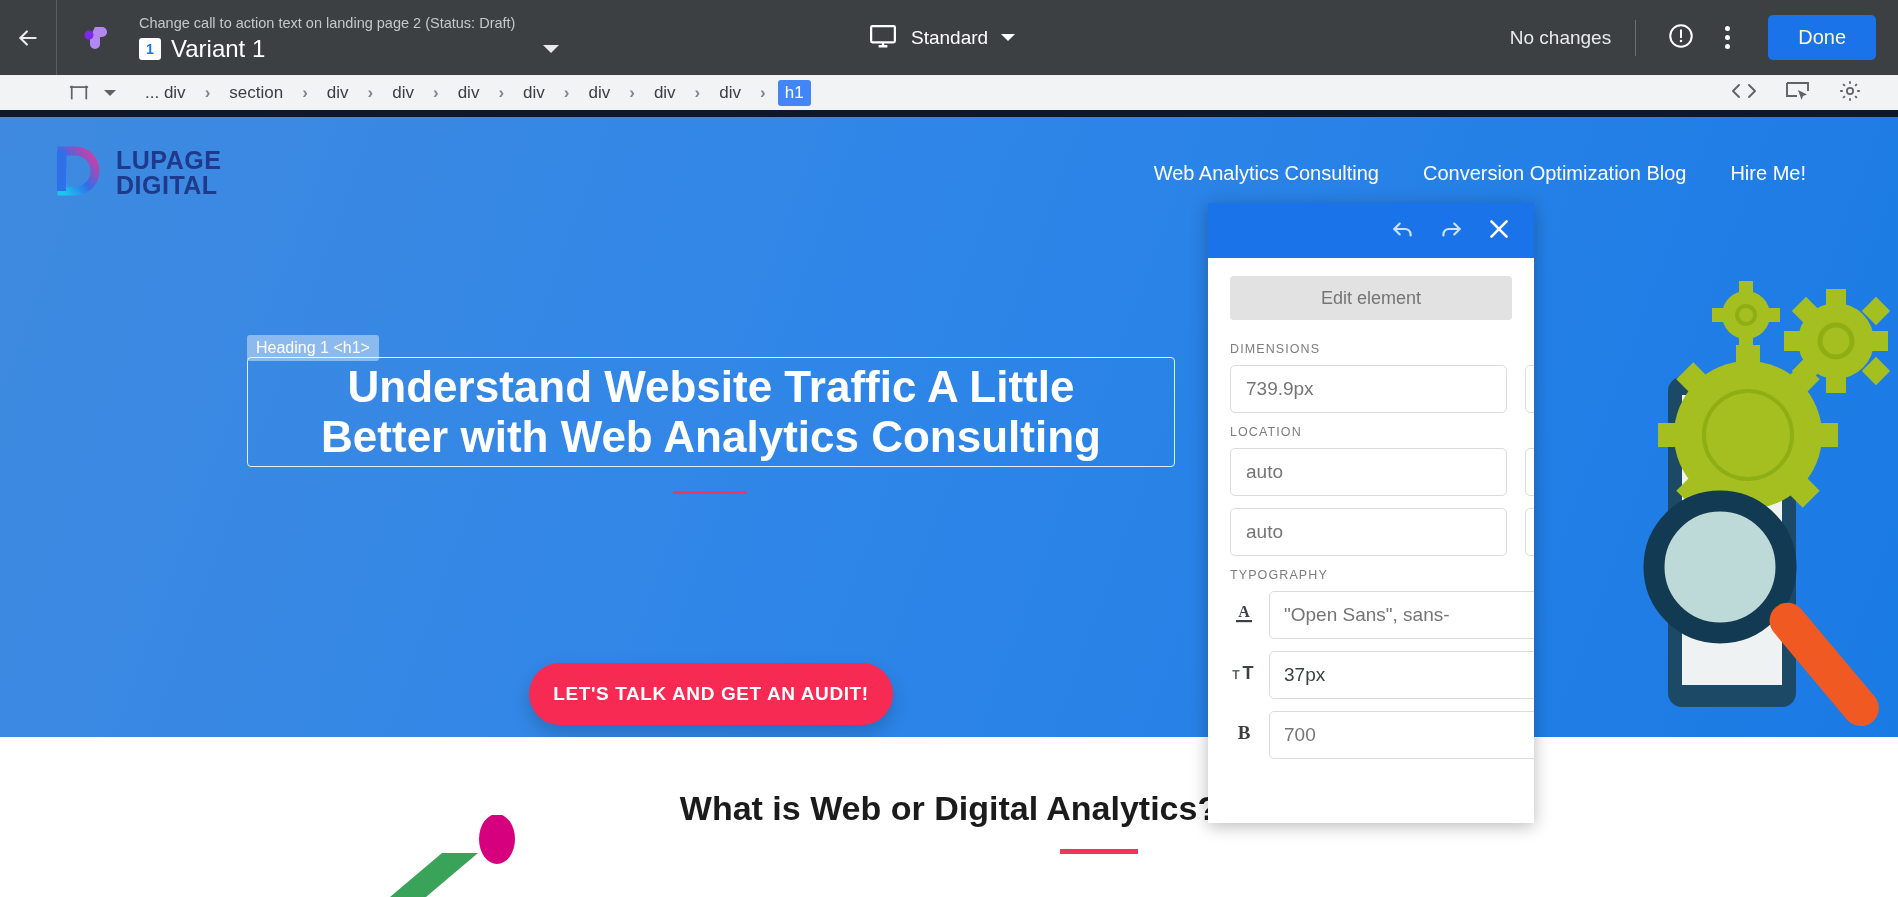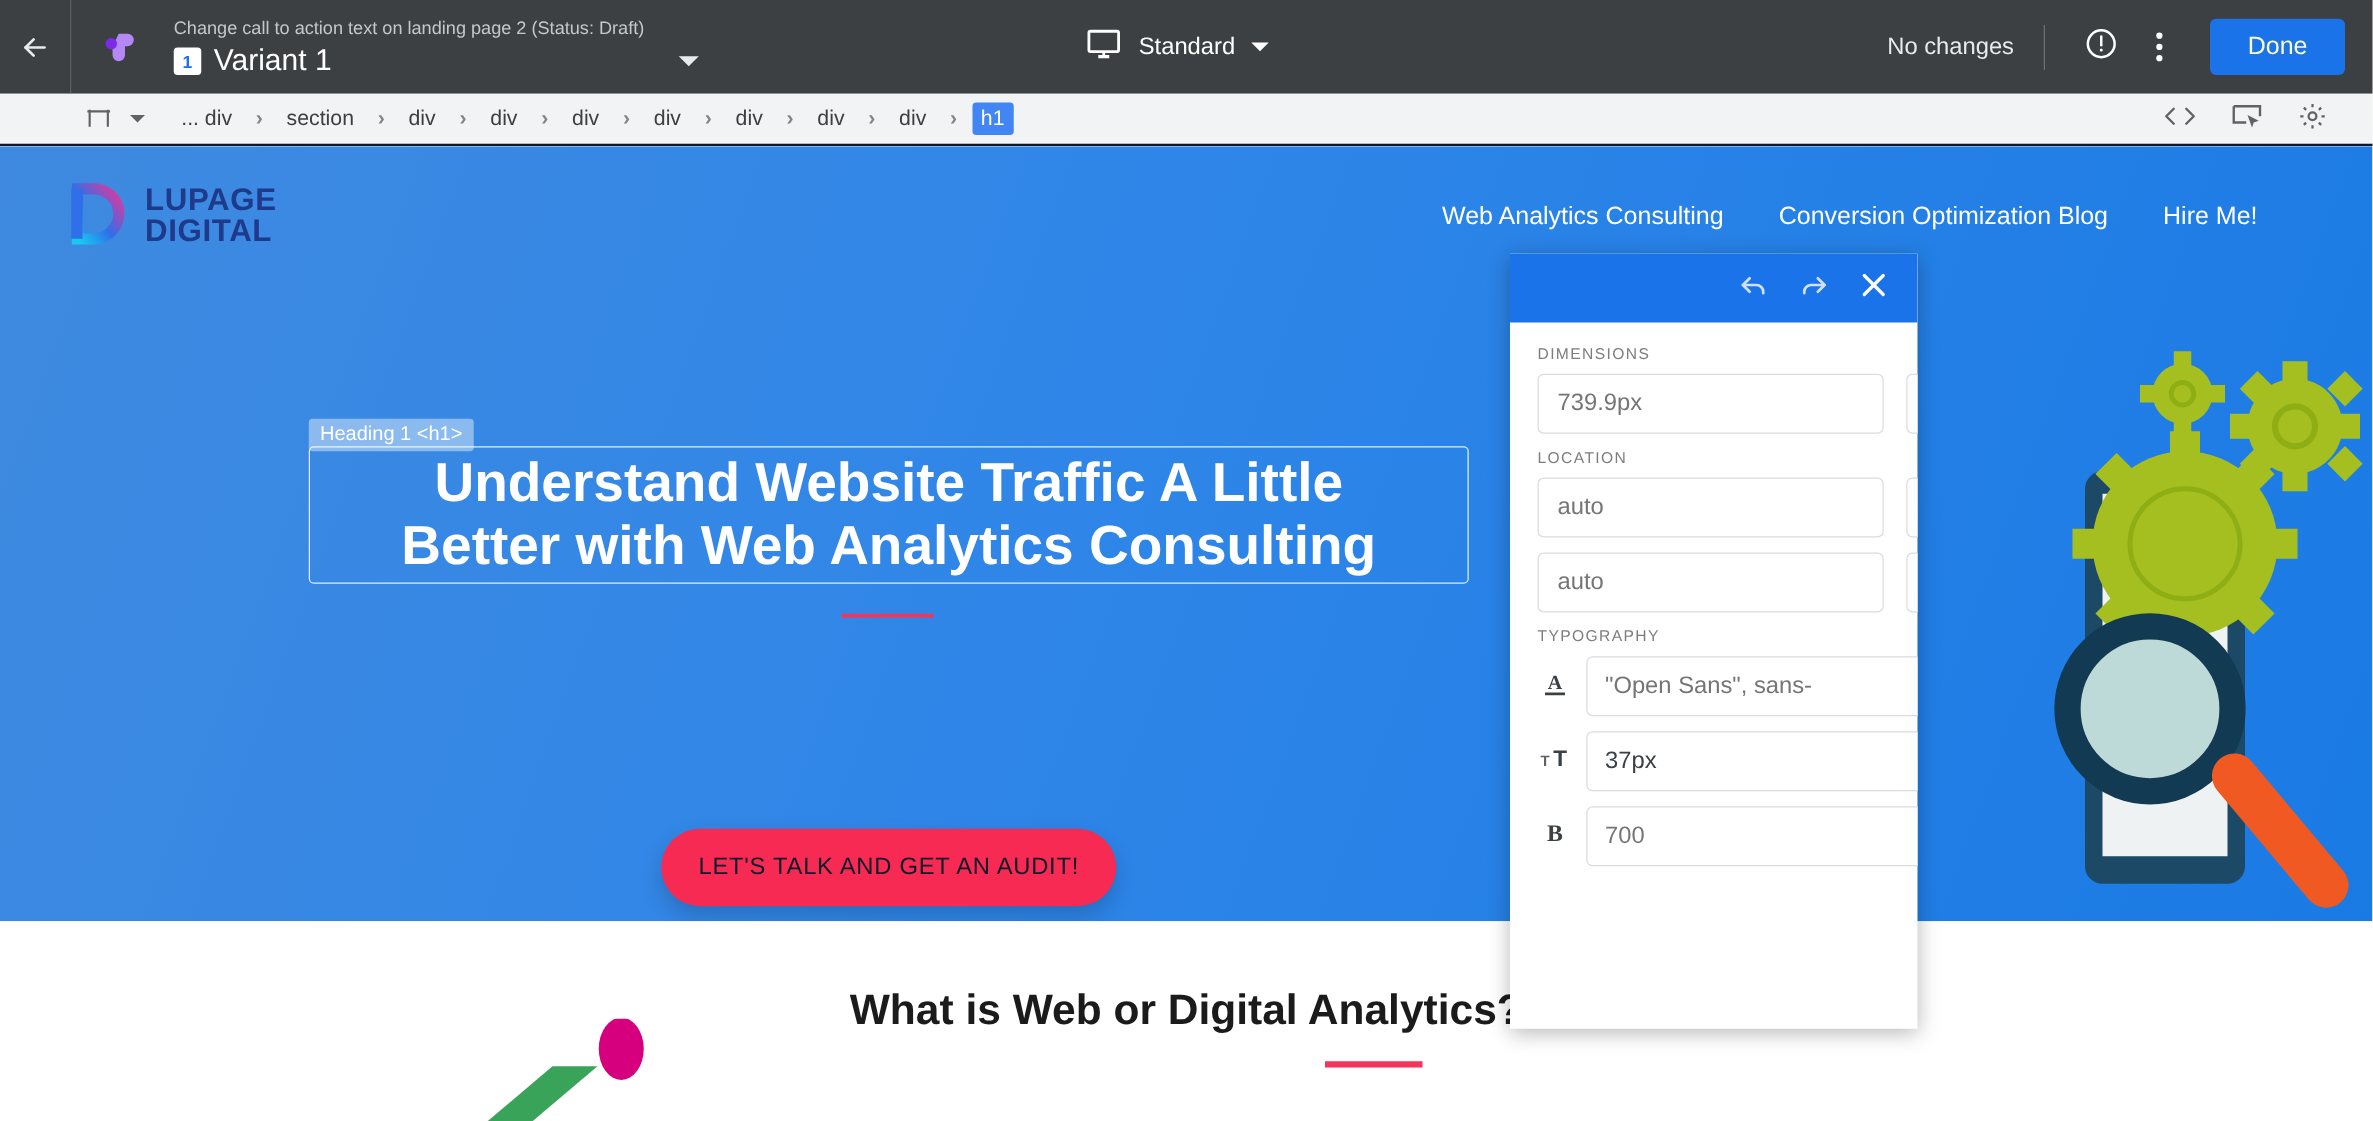--- a/index.html
+++ b/index.html
@@ -90,21 +90,21 @@
     font-family: "Liberation Sans", sans-serif;
   }
 
   
   .crumbbar {
     position: absolute; top: 75px; left: 0;
     width: 1898px; height: 42px;
     background: #f1f3f4;
     display: flex; align-items: center;
     padding: 0 22px;
-    border-bottom: 2px solid #0f172a;
+    border-bottom: 7px solid #0f172a;
     justify-content: space-between;
   }
   .frame-icon { margin-left: 46px; display: flex; align-items: center; }
   .crumb-caret {
     margin-left: 14px; margin-right: 22px;
     width: 0; height: 0;
     border-left: 6px solid transparent;
     border-right: 6px solid transparent;
     border-top: 6px solid #5f6368;
     cursor: pointer;
@@ -183,23 +183,23 @@
   }
   .hero-sub {
     position: absolute; left: 258px; top: 408px;
     width: 906px;
     color: #ffffff; font-size: 21px; line-height: 42px;
     text-align: center;
   }
   .cta-btn {
     position: absolute; left: 529px; top: 546px;
     width: 364px; height: 62px;
-    background: #f62a53; color: #0f172a;
+    background: #f62a53; color: #ffffff;
     border: none; border-radius: 34px;
-    font-size: 19px; font-weight: normal; letter-spacing: 0.6px;
+    font-size: 19px; font-weight: bold; letter-spacing: 0.6px;
     cursor: pointer; box-shadow: 0 8px 18px rgba(0,0,0,0.18);
     font-family: "Liberation Sans", sans-serif;
   }
 
   
   .illus { position: absolute; right: 0; top: 150px; width: 560px; height: 470px; }
 
   
   .lower {
     position: relative; width: 1898px; height: 160px; background: #fff;
@@ -508,20 +508,21 @@
     </span>
     <span>
       <svg width="26" height="26" viewBox="0 0 24 24" fill="none" stroke="#fff" stroke-width="2.4" stroke-linecap="round">
         <line x1="5" y1="5" x2="19" y2="19"></line>
           <line x1="19" y1="5" x2="5" y2="19"></line>
       </svg>
     </span>
   </div>
 
   <div class="panel-body">
+    <button class="edit-el-btn">Edit element</button>
 
     <div class="sect-label">DIMENSIONS</div>
     <div class="field-row">
       <input class="tinput" placeholder="739.9px" style="">
       <input class="tinput" placeholder="80px" style="">
     </div>
 
     <div class="sect-label">LOCATION</div>
     <div class="field-row">
       <input class="tinput" placeholder="auto" style="">

